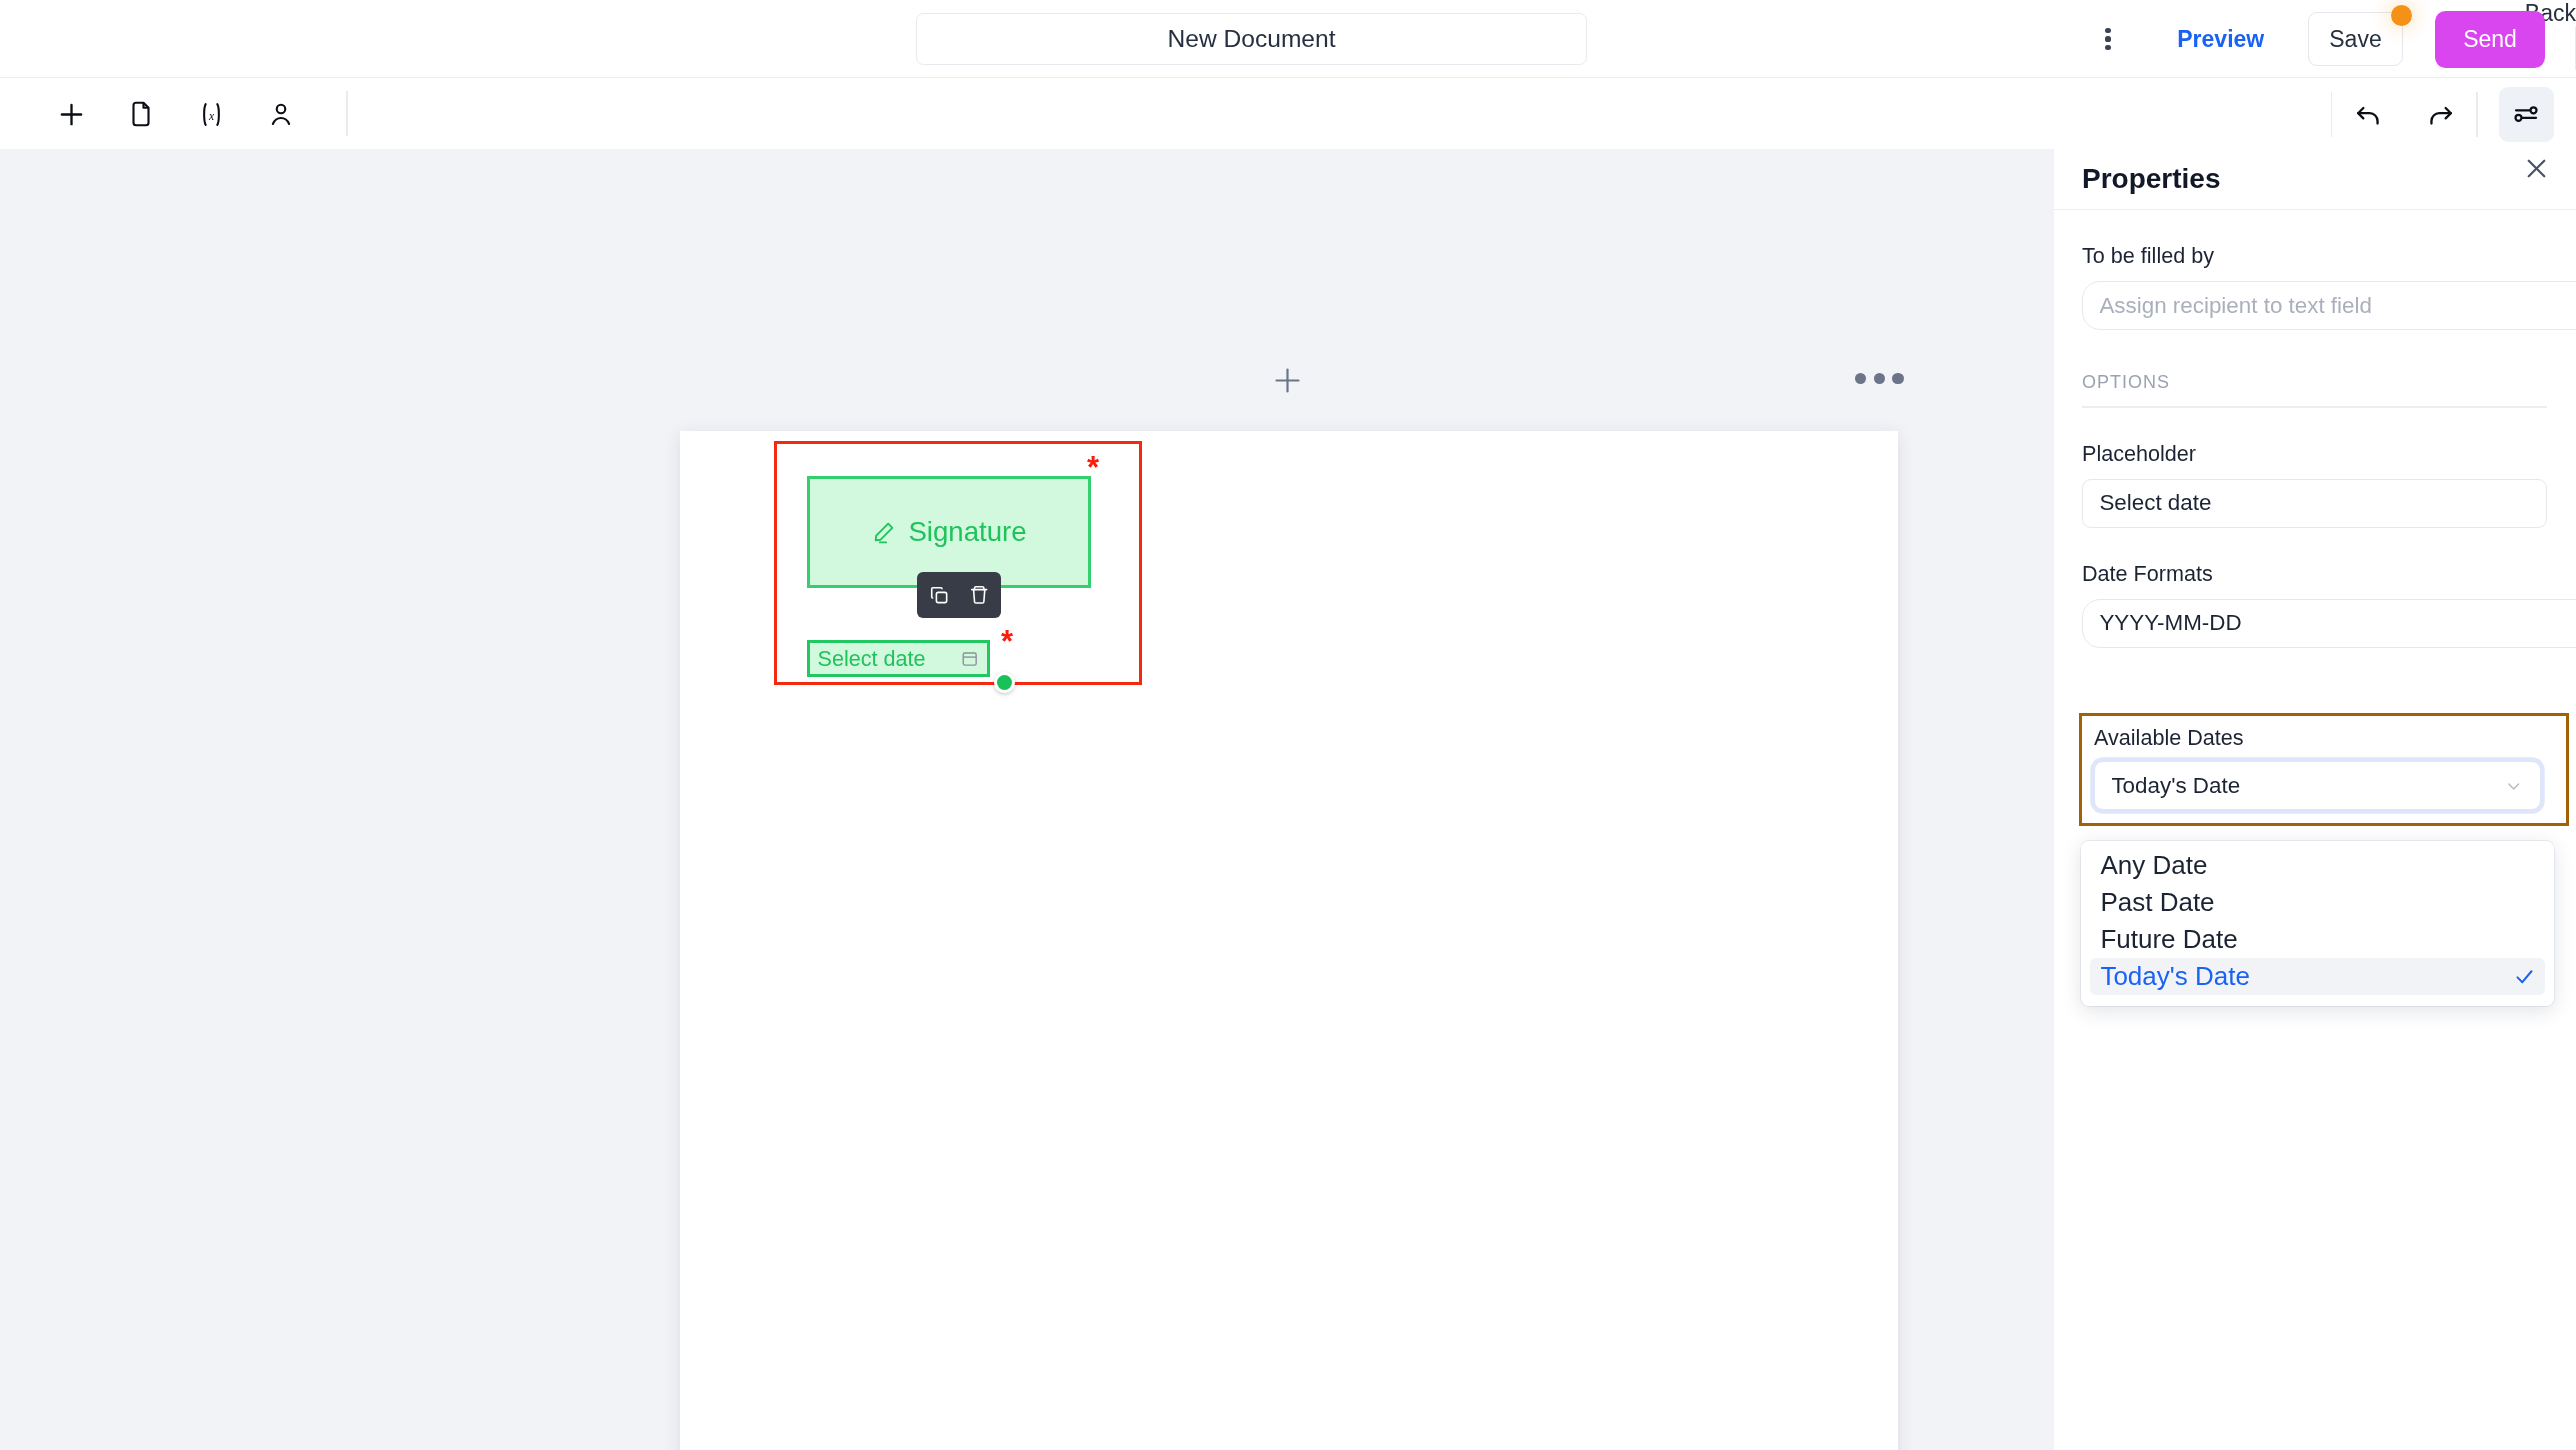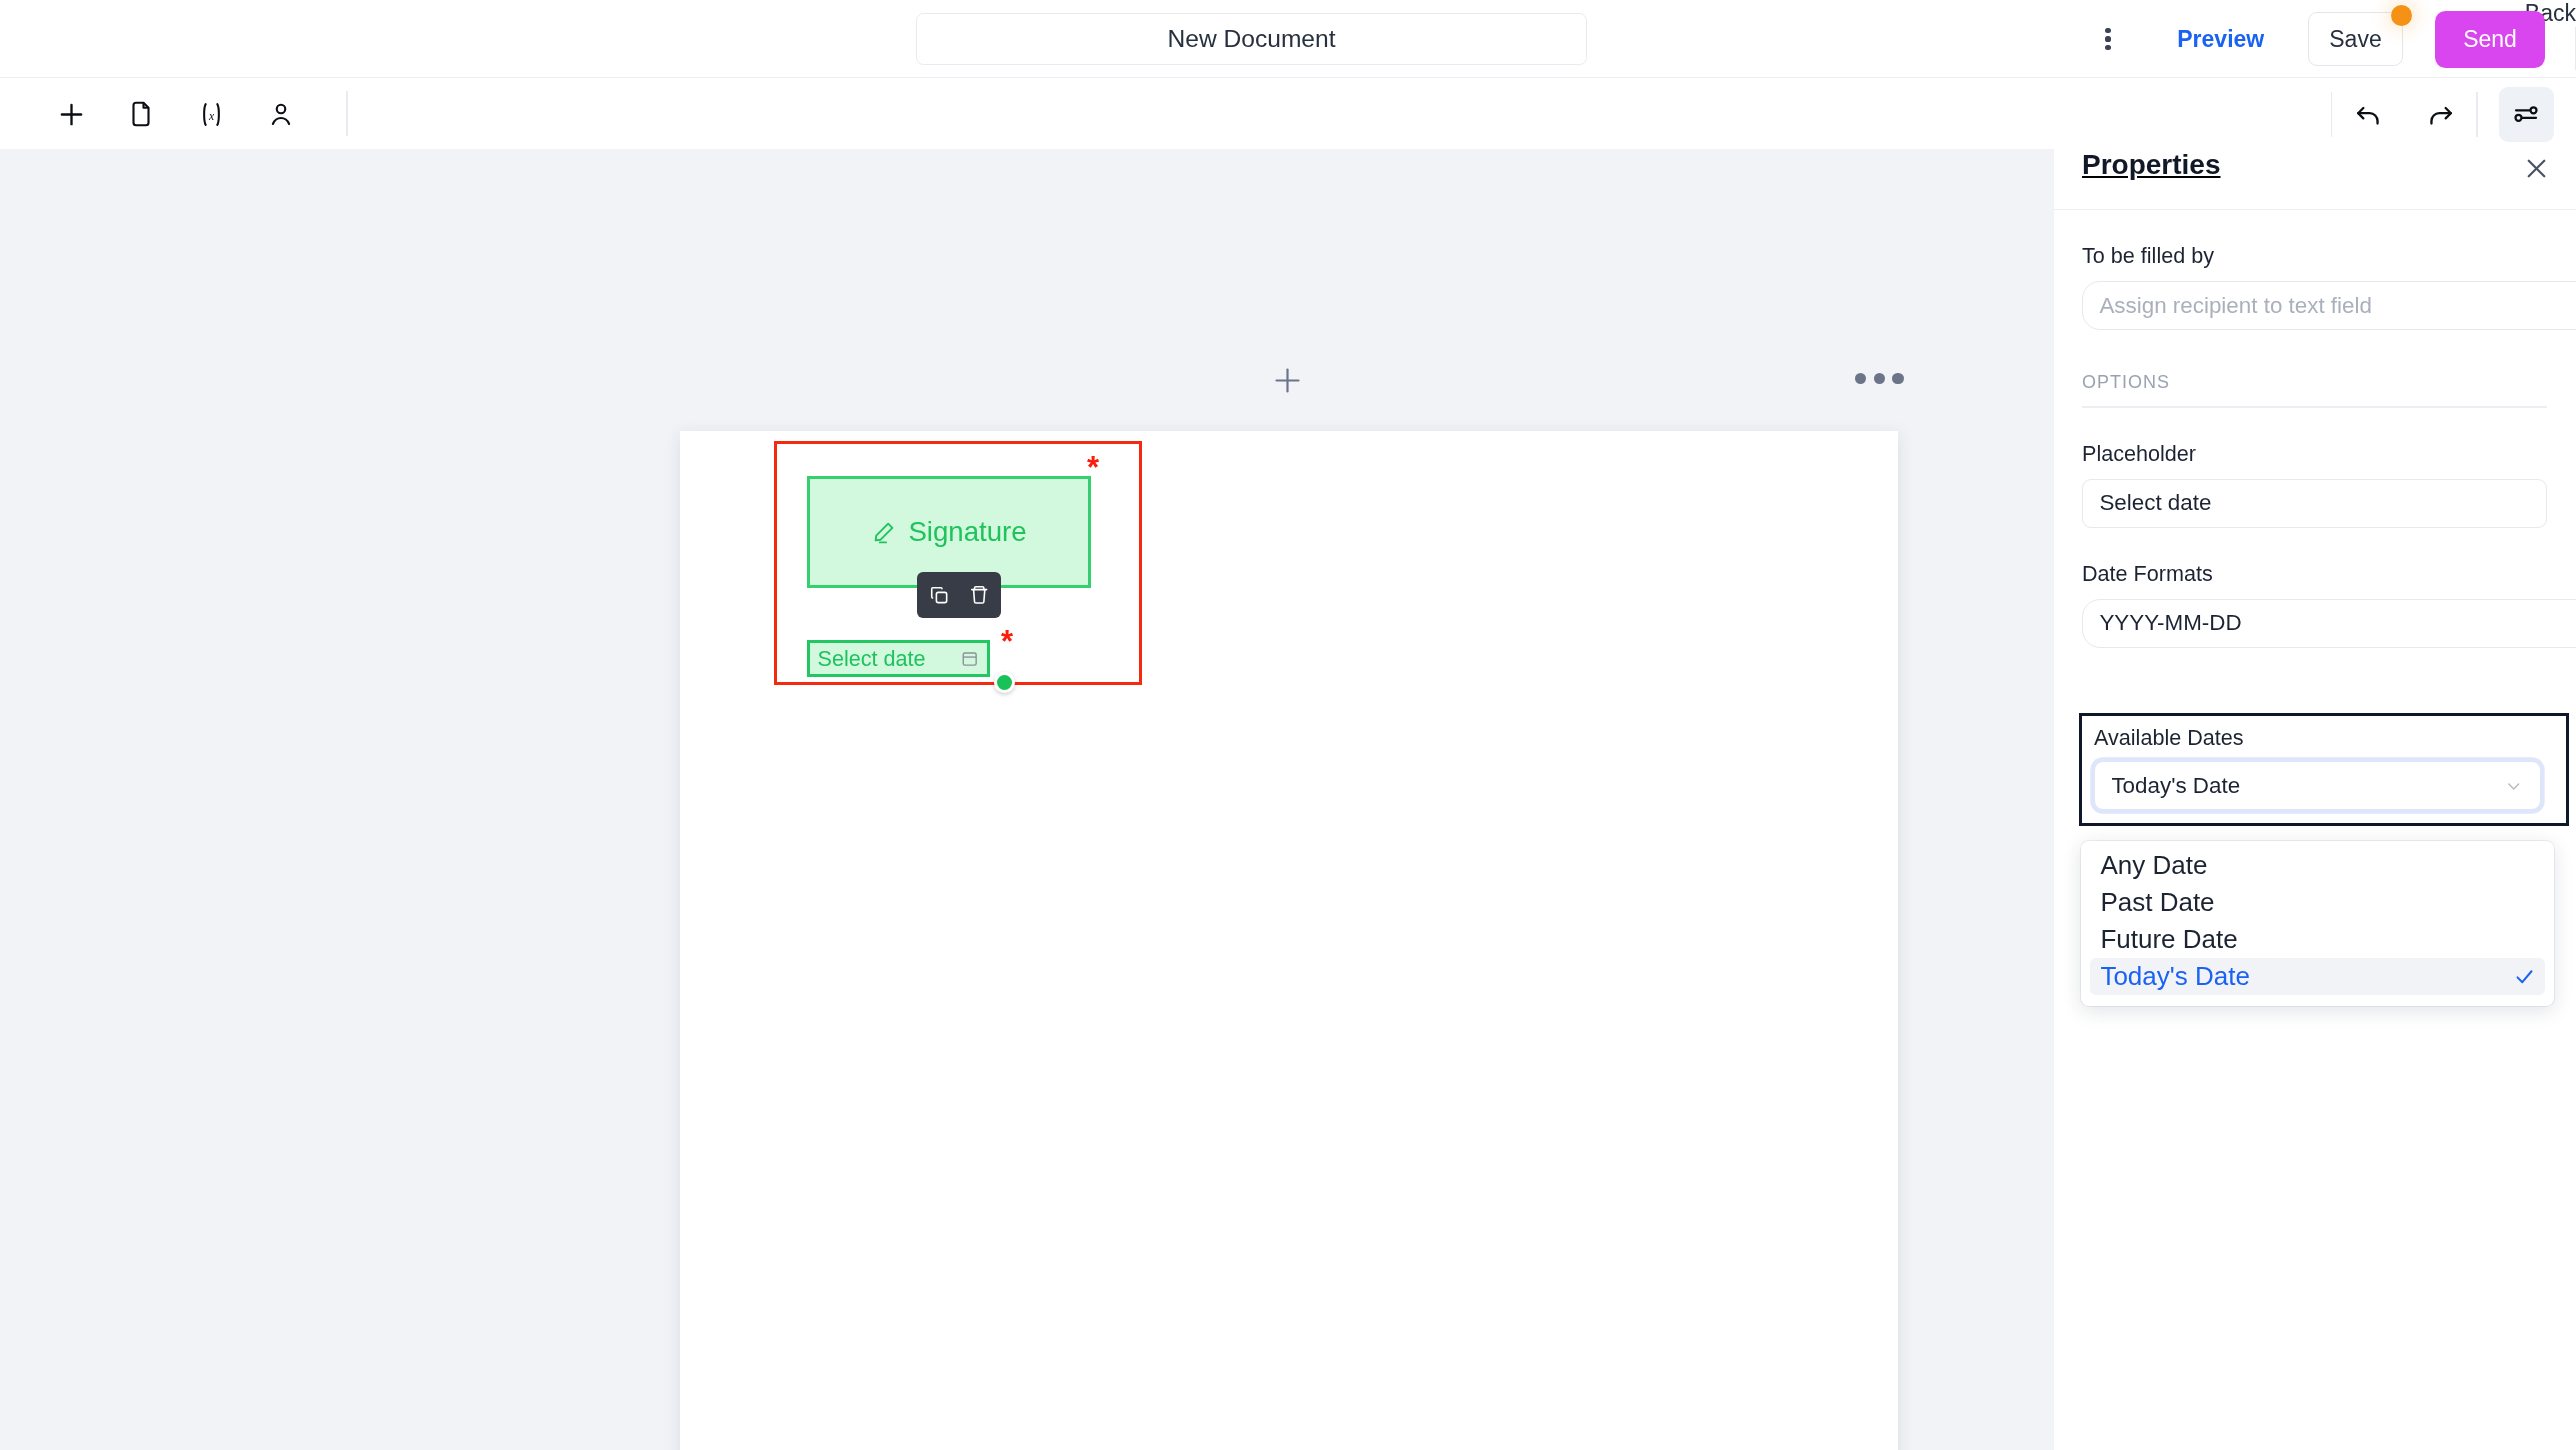--- a/index.html
+++ b/index.html
@@ -173,24 +173,23 @@
     box-shadow: 0 1.5px 4.5px rgba(0,0,0,0.2);
     cursor: nwse-resize;
   }
 
   
   .props {
     position: absolute; right: 0; top: 149px;
     width: 522px; height: 1301px; background: #ffffff;
   }
   .props-head {
-    height: 61px; display: flex; 
+    height: 61px; display: flex; align-items: center;
     border-bottom: 1.5px solid #eceef3; padding: 0 30px 0 28px;
     position: relative;
-    text-decoration: underline;
   }
   .props-title {
     font-size: 28px; color: #111827; font-weight: 700;
     font-family: "Liberation Sans", sans-serif;
   }
   .props-close {
     position: absolute; right: 24px; top: 3.7px;
     width: 31px; height: 31px; cursor: pointer;
   }
   .props-body { padding: 0 28px; }
@@ -221,21 +220,21 @@
   .text-input {
     width: 465px; height: 49px; border: 1.5px solid #e6e8ee; border-radius: 9px;
     padding: 0 16.4px; font-size: 22.4px; color: #1c2433; background: #fff;
     font-family: "Liberation Sans", sans-serif; outline: none;
   }
 
   
   .avail-highlight {
     position: absolute; left: 25px; top: 564px;
     width: 490px; height: 113px;
-    border: 3px solid #0f172a; background: #fff;
+    border: 3px solid #a16207; background: #fff;
     padding: 9px 12px 0 12px;
   }
   .avail-label {
     font-size: 21.6px; color: #1c2433; margin-bottom: 10.4px;
     font-family: "Liberation Sans", sans-serif;
   }
   .avail-select {
     width: 447px; height: 49px; border-radius: 9px;
     border: 1.5px solid #dfe4f7; background: #fff;
     box-shadow: 0 0 0 3.7px rgba(195,210,248,0.55);

